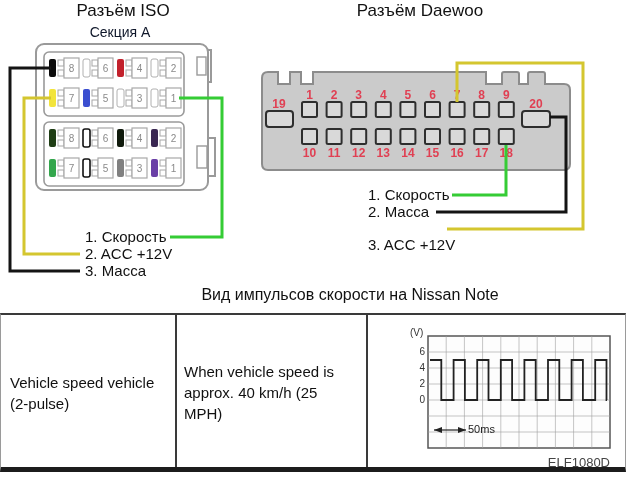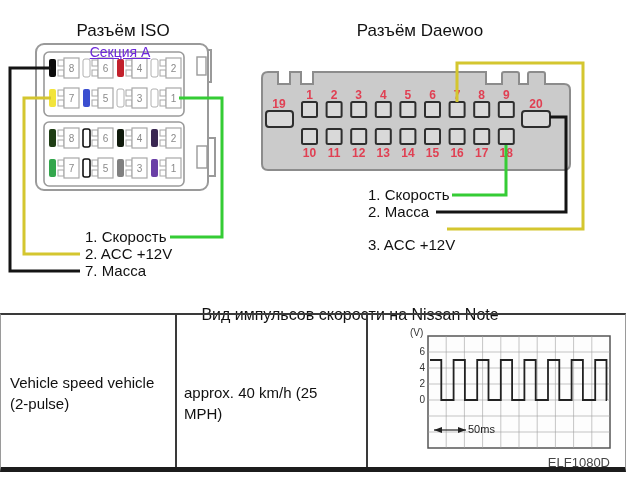--- a/index.html
+++ b/index.html
@@ -1,24 +1,24 @@
 <!DOCTYPE html>
 <html><head>
 <meta charset="utf-8">
 <style>
   html,body{margin:0;padding:0;background:#fff;}
   .page{
     position:relative;width:626px;height:480px;background:#fff;overflow:hidden;
     font-family:"Liberation Sans",sans-serif;color:#111;
   }
   .abs{position:absolute;}
-  .ctr{text-align:center;margin-top:20px;}
+  .ctr{text-align:center;}
   #gfx{position:absolute;left:0;top:0;}
   .title{font-size:17px;}
-  .seclabel{font-size:14px;color:#6d28d9;text-decoration:underline;}
+  .seclabel{font-size:14px;color:#0f172a;}
   .legend-row{font-size:15px;white-space:nowrap;}
   .pulse-title{font-size:16px;padding-left:37px;}
   .cell-line{font-size:15px;line-height:21px;white-space:nowrap;}
   .scope-lab{font-size:10px;color:#333;}
   .ms-lab{font-size:11px;color:#222;}
   .fig-code{font-size:13px;color:#444;}
   .table-frame{
     position:absolute;left:0;top:313px;width:624px;height:152px;
     border-top:2px solid #3a3a3a;border-bottom:5px solid #1c1c1c;
     border-left:1px solid #9a9a9a;border-right:1px solid #9a9a9a;
@@ -234,35 +234,36 @@
           <polygon points="434,430 442,427 442,433" fill="#222"></polygon>
           <polygon points="466,430 458,427 458,433" fill="#222"></polygon>
         </g>
       </g>
     </svg>
 
   <div class="abs ctr title" style="left:38px;top:1px;width:170px;">Разъём ISO</div>
   <div class="abs ctr seclabel" style="left:40px;top:24px;width:160px;">Секция A</div>
   <div class="abs legend-row" style="left:85px;top:228px;">1. Скорость</div>
   <div class="abs legend-row" style="left:85px;top:245px;">2. ACC +12V</div>
-  <div class="abs legend-row" style="left:85px;top:262px;">7. Масса</div>
+  <div class="abs legend-row" style="left:85px;top:262px;">3. Масса</div>
 
   <div class="abs ctr title" style="left:320px;top:1px;width:200px;">Разъём Daewoo</div>
   <div class="abs legend-row" style="left:368px;top:186px;">1. Скорость</div>
   <div class="abs legend-row" style="left:368px;top:203px;">2. Масса</div>
   <div class="abs legend-row" style="left:368px;top:236px;">3. ACC +12V</div>
 
   <div class="abs ctr pulse-title" style="left:0;top:286px;width:626px;">Вид импульсов скорости на Nissan Note</div>
 
   <div class="table-frame">
     <div class="col-div" style="left:174px;"></div>
     <div class="col-div" style="left:365px;"></div>
   </div>
   <div class="abs cell-line" style="left:10px;top:372px;">Vehicle speed vehicle</div>
   <div class="abs cell-line" style="left:10px;top:393px;">(2-pulse)</div>
+  <div class="abs cell-line" style="left:184px;top:361px;">When vehicle speed is</div>
   <div class="abs cell-line" style="left:184px;top:382px;">approx. 40 km/h (25</div>
   <div class="abs cell-line" style="left:184px;top:403px;">MPH)</div>
 
   <div class="abs scope-lab" style="left:410px;top:327px;">(V)</div>
   <div class="abs ms-lab" style="left:468px;top:423px;">50ms</div>
   <div class="abs fig-code" style="left:536px;top:455px;width:74px;text-align:right;">ELF1080D</div>
 
 </div>
 
 </body></html>

